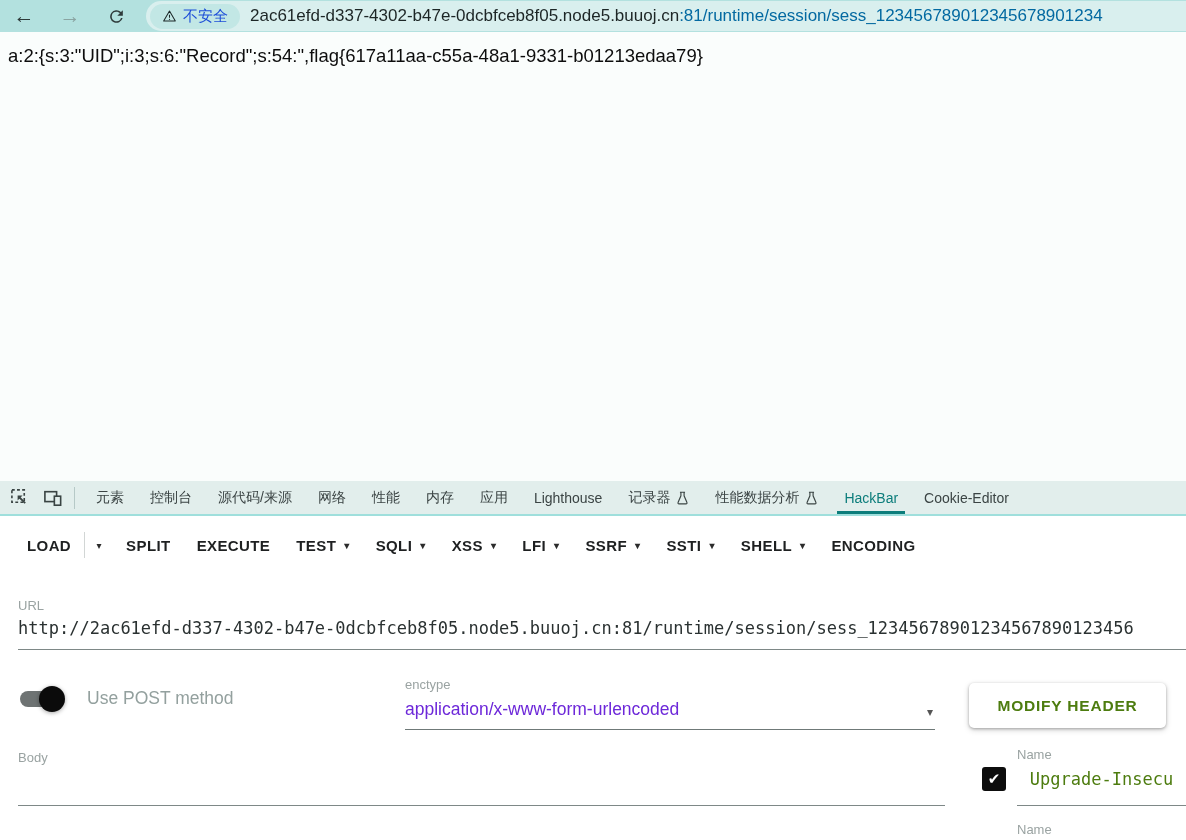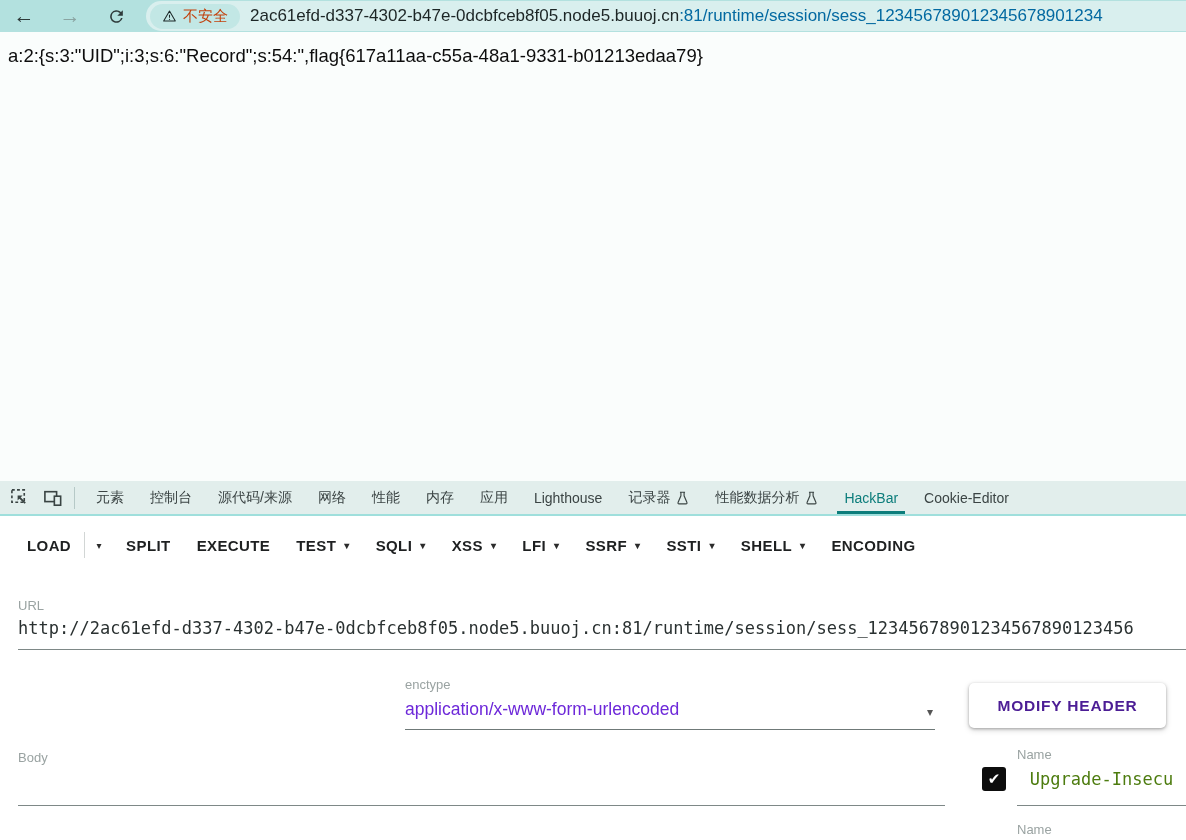--- a/index.html
+++ b/index.html
@@ -13,21 +13,21 @@
             align-items:center; justify-content:center; font-size:21px;
             color:#2e3a3a; cursor:pointer; }
   .nav-back { left:10px; }
   .nav-fwd  { left:56px; color:#8aa4a2; }
   .nav-reload { left:102px; }
   .addressbar { position:absolute; left:146px; top:1px; right:-26px; height:30px;
             border-radius:16px; background:#d9efee; display:flex; align-items:center;
             overflow:hidden; }
   .sec-badge { margin-left:4px; height:25px; border-radius:13px; background:#c2e7e5;
             display:flex; align-items:center; gap:6px; padding:0 12px;
-            color:#c2410c; font-size:15px; flex:0 0 auto; }
+            color:#1d4ed8; font-size:15px; flex:0 0 auto; }
   .url-text { margin-left:10px; font-size:17px; white-space:nowrap; overflow:hidden; }
   .url-host { color:#1d2626; }
   .url-path { color:#0369a1;margin-top:20px; }
 
   
   .page { position:absolute; left:0; top:32px; width:1186px; height:449px;
           background:#fafdfc; }
   .page-text { position:absolute; left:8px; top:13px; font-size:18.5px;
           color:#0d0d0d; white-space:nowrap; }
 
@@ -82,21 +82,21 @@
   .enctype-field { position:absolute; left:405px; top:161px; width:530px; }
   .enc-label { position:relative; font-size:13px; color:#9aa3a2; }
   .enc-value { position:relative; margin-top:7px; font-size:17.5px; color:#6d28d9;
            cursor:pointer; }
   .enc-line { position:relative; margin-top:9px; height:1px; background:#6f7978; }
   .enc-caret { position:absolute; right:2px; top:28px; font-size:12px; color:#555; }
 
   .modify-btn { position:absolute; left:969px; top:167px; width:197px; height:45px;
            background:#fff; border-radius:5px; display:flex; align-items:center;
            justify-content:center; font-size:15.5px; font-weight:600;
-           letter-spacing:.8px; color:#4c1d95; cursor:pointer;
+           letter-spacing:.8px; color:#4d7c0f; cursor:pointer;
            box-shadow:0 1px 3px rgba(0,0,0,.28), 0 2px 6px rgba(0,0,0,.16); }
 
   .body-label { left:18px; top:234px; }
   .body-value { left:18px; top:258px; cursor:text; }
   .body-line  { left:18px; width:927px; top:289px; }
 
   .hdr-check { position:absolute; left:982px; top:251px; width:24px; height:24px;
            background:#0d0d0d; border-radius:3px; display:flex; align-items:center;
            justify-content:center; color:#fff; font-size:15px; cursor:pointer; }
   .hdr-name-label { left:1017px; top:231px; }
@@ -234,20 +234,26 @@
       </div>
     <div class="hb-btn">
         <span>ENCODING</span>
       </div>
   </div>
 
   <div class="f-label url-label">URL</div>
   <div class="f-value url-value"><span class="sq">http</span><span>://</span><span class="sq">2ac61efd-d337</span><span>-4302-</span><span class="sq">b47e</span><span>-</span><span class="sq">0dcbfceb8f05.node5.buuoj.cn</span><span>:</span><span class="sq">81</span><span>/runtime/session/</span><span class="sq">sess_12345678901234567890123456</span></div>
   <div class="f-line url-line"></div>
 
+  <div class="toggle-row">
+    <div class="toggle">
+      <div class="knob"></div>
+    </div>
+    <div class="post-label">Use POST method</div>
+  </div>
 
   <div class="enctype-field">
     <div class="enc-label">enctype</div>
     <div class="enc-value">application/x-www-form-urlencoded</div>
     <div class="enc-line"></div>
     <div class="enc-caret">▾</div>
   </div>
 
   <div class="modify-btn">MODIFY HEADER</div>
 

